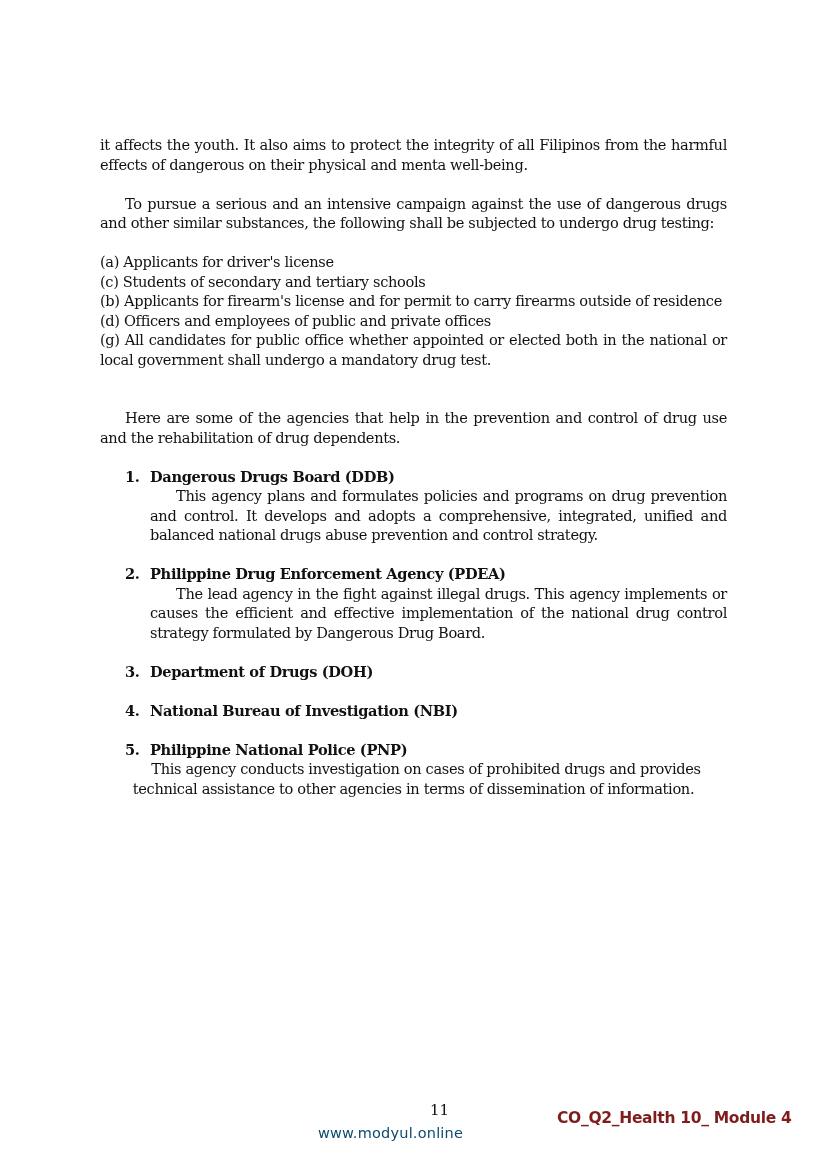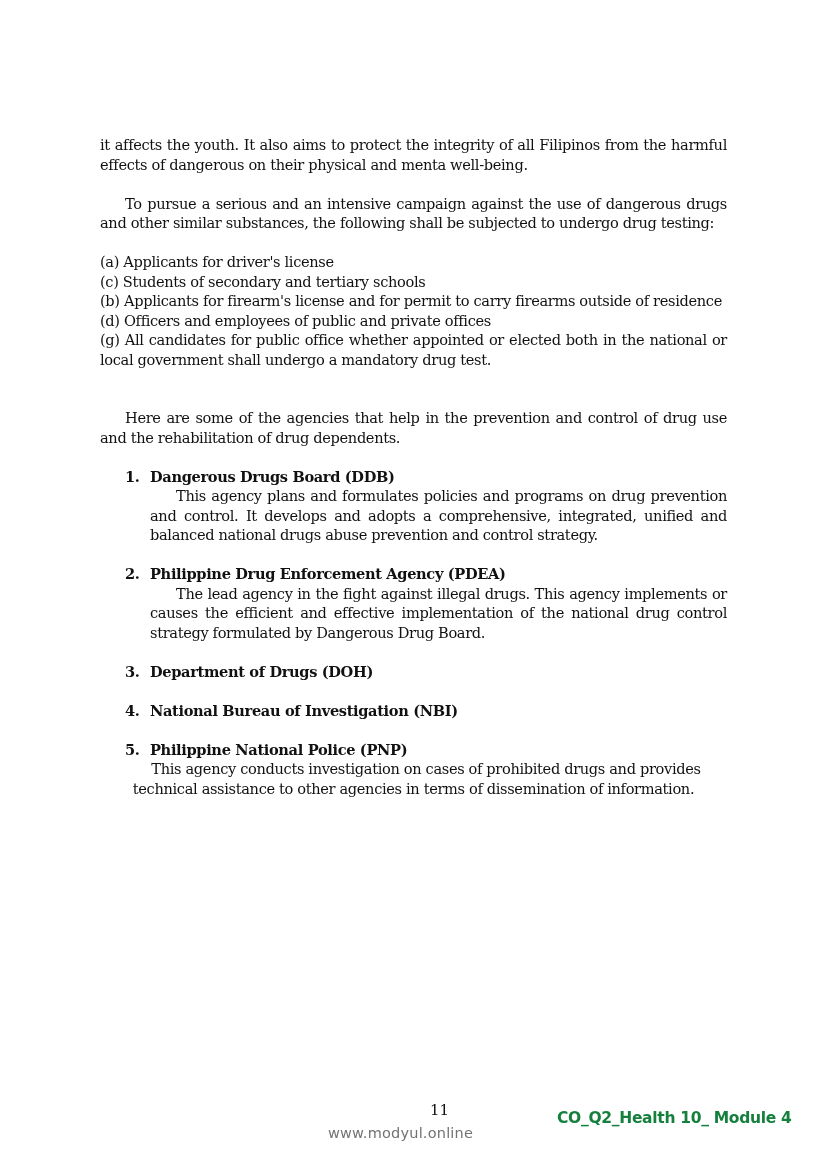--- a/index.html
+++ b/index.html
@@ -52,29 +52,29 @@
     margin-left: 26px;
   }
   .module-code {
     position: absolute;
     top: 1109px;
     left: 557px;
     font-family: "DejaVu Sans", "Liberation Sans", sans-serif;
     font-weight: bold;
     font-size: 15.5px;
     letter-spacing: -0.3px;
-    color: #15803d;
+    color: #7f1d1d;
   }
   .watermark {
     position: absolute;
     top: 1125px;
-    left: 328px;
+    left: 318px;
     font-family: "DejaVu Sans", "Liberation Sans", sans-serif;
     font-size: 14.5px;
-    color: #737373;
+    color: #0c4a6e;
     letter-spacing: 0.2px;
   }
 </style>
 </head>
 <body>
 
 <div class="page-content">
   <p>it affects the youth.  It also aims to protect the integrity of all Filipinos from the harmful effects of dangerous on their physical and menta well-being.</p>
   <div class="gap"></div>
   <p class="indent">To pursue a serious and an intensive campaign against the use of dangerous drugs and other similar substances, the  following  shall  be  subjected  to  undergo drug testing:</p>

